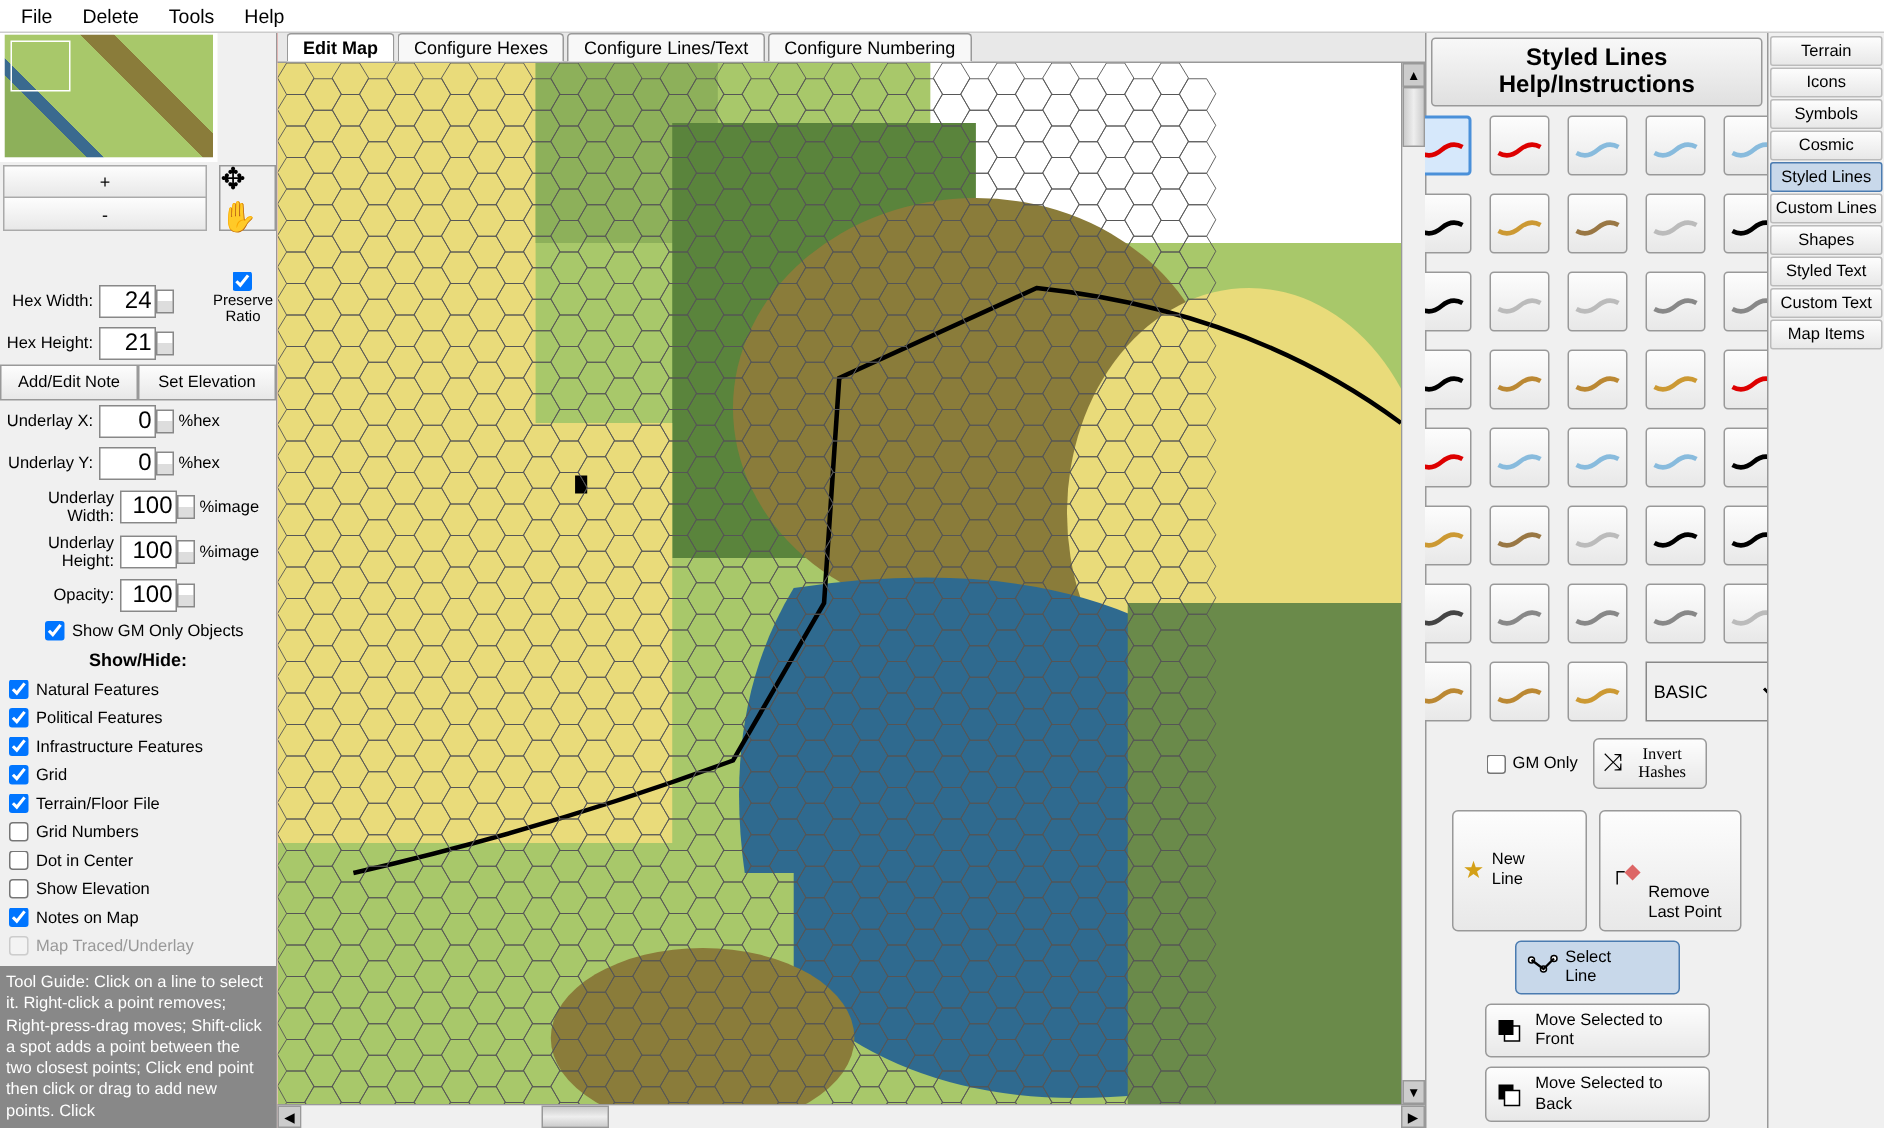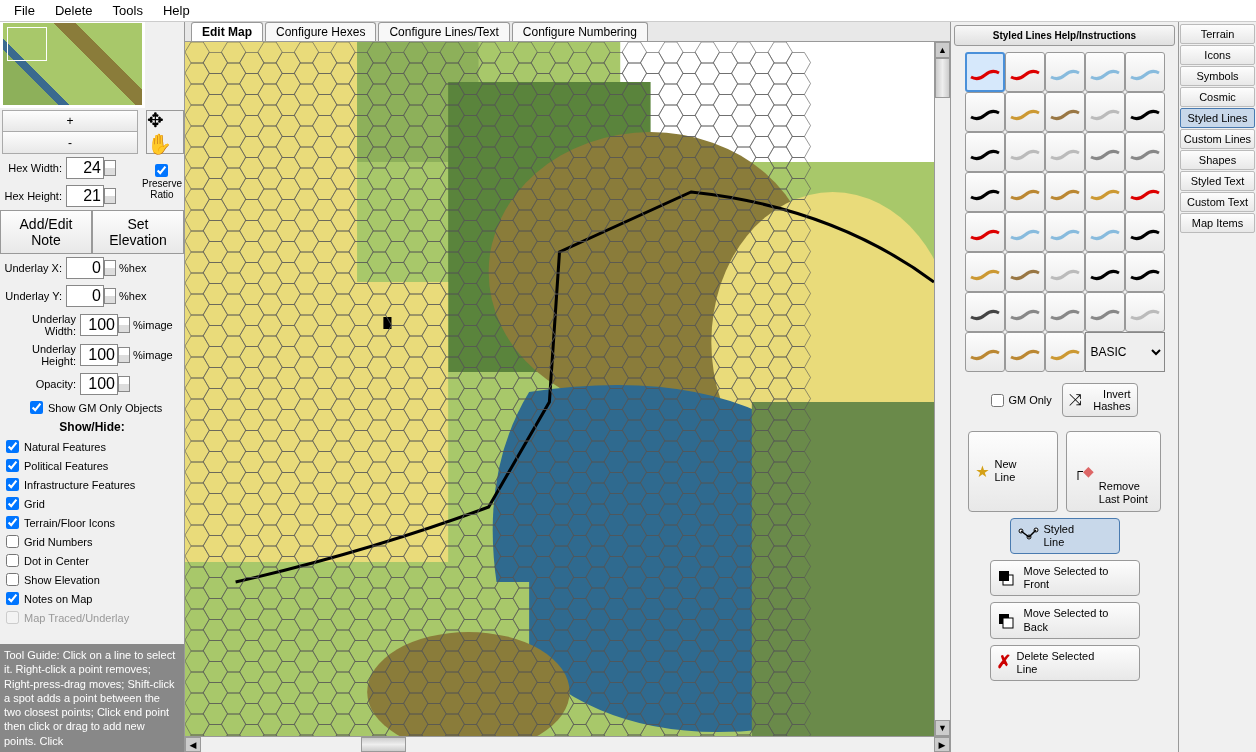--- a/index.html
+++ b/index.html
@@ -24,21 +24,21 @@
 .prop-row { display:flex; align-items:center; padding: 3px 4px; font-size:11px; }
 .prop-row label { flex: 0 0 62px; text-align:right; padding-right:4px; }
 .prop-row input[type=text] { width: 38px; border:1px solid #888; font-size:16px; padding:1px 2px; text-align:right; }
 .spinner { width:12px; height:16px; border:1px solid #888; background: linear-gradient(#fff 50%,#ddd 50%); display:inline-block; vertical-align:middle; }
 .unit { font-size:11px; padding-left:3px; }
 
 .preserve-box { display:flex; flex-direction:column; align-items:center; font-size:10px; padding:2px; }
 .preserve-box input { margin-bottom:1px; }
 
 .btn-row { display:flex; }
-.btn-row button { flex:1; font-size:14px; padding:5px 11px; border:1px solid #999; background:linear-gradient(#fdfdfd,#e8e8e8); cursor:pointer; }
+.btn-row button { flex:1; font-size:11px; padding:5px 11px; border:1px solid #999; background:linear-gradient(#fdfdfd,#e8e8e8); cursor:pointer; }
 
 .show-hide-hdr { font-weight:bold; text-align:center; padding:3px 0; font-size:12px; }
 .check-row { display:flex; align-items:center; padding:3px 6px; font-size:11px; }
 .check-row input { margin-right:5px; }
 .check-row.disabled { color: #999; }
 
 .tool-guide { background:#888; color:#fff; font-size:11px; padding:4px; line-height:1.3; margin-top:auto; }
 
 .center-panel { flex:1; display:flex; flex-direction:column; background:#ef4444; }
 .tabs { display:flex; background:#e8e8e8; height:20px; border-bottom:1px solid #999; padding-left:6px; }
@@ -51,22 +51,22 @@
 .vscroll { width:16px; background:#e0e0e0; border-left:1px solid #999; display:flex; flex-direction:column; }
 .vscroll .arrow { height:16px; background:#ccc; border:1px solid #999; font-size:9px; text-align:center; line-height:14px; cursor:pointer; }
 .vscroll .track { flex:1; background:#f0f0f0; position:relative; }
 .vscroll .thumb { position:absolute; top:0; left:0; right:0; height:40px; background:linear-gradient(90deg,#ccc,#eee,#ccc); border:1px solid #999; }
 .hscroll { height:16px; background:#e0e0e0; border-top:1px solid #999; display:flex; }
 .hscroll .arrow { width:16px; background:#ccc; border:1px solid #999; font-size:9px; text-align:center; line-height:14px; cursor:pointer; }
 .hscroll .track { flex:1; background:#f0f0f0; position:relative; }
 .hscroll .thumb { position:absolute; top:0; left:160px; bottom:0; width:45px; background:linear-gradient(#ccc,#eee,#ccc); border:1px solid #999; }
 
 .right-panel { width: 228px; background:#f0f0f0; border-left:1px solid #999; display:flex; flex-direction:column; }
-.right-header { text-align:center; font-weight:bold; font-size:10px; padding:4px; background:linear-gradient(#f8f8f8,#e0e0e0); border:1px solid #999; border-radius:3px; margin:3px; cursor:pointer; }
-.swatch-grid { display:grid; grid-template-columns:repeat(5, 40px); gap:0; padding:3px; justify-content:center; }
+.right-header { text-align:center; font-weight:bold; font-size:16px; padding:4px; background:linear-gradient(#f8f8f8,#e0e0e0); border:1px solid #999; border-radius:3px; margin:3px; cursor:pointer; }
+.swatch-grid { display:grid; grid-template-columns:repeat(5, 40px); gap:12px; padding:3px; justify-content:center; }
 .swatch { width:40px; height:40px; border:1px solid #999; background:linear-gradient(#fdfdfd,#e8e8e8); border-radius:3px; cursor:pointer; display:flex; align-items:center; justify-content:center; }
 .swatch svg { width:34px; height:34px; }
 .swatch.selected { border:2px solid #4a90d9; background:#d6e8fb; }
 .basic-select { grid-column: span 2; border:1px solid #888; font-size:12px; padding:1px; }
 
 .gm-invert-row { display:flex; justify-content:center; gap:10px; align-items:center; padding:8px 4px; }
 .gm-invert-row label { font-size:11px; display:flex; align-items:center; }
 .gm-invert-row input { margin-right:4px; }
 .invert-btn { border:1px solid #999; background:linear-gradient(#fdfdfd,#e8e8e8); border-radius:4px; padding:4px 6px; font-size:11px; cursor:pointer; display:flex; align-items:center; gap:4px; line-height:1.1; }
 
@@ -98,21 +98,21 @@
     </div>
     <div class="zoom-row">
       <div class="zoom-btns">
         <button class="zoom-btn">+</button>
         <button class="zoom-btn">-</button>
       </div>
       <div class="hand-icon">✥✋</div>
     </div>
 
     <div style="display:flex; align-items:center;">
-      <div style="flex:1;">
+      <div style="flex:1;margin-top:33px;">
         <div class="prop-row">
           <label>Hex Width:</label>
           <input type="text" value="24" style="">
             <span class="spinner"></span>
         </div>
         <div class="prop-row">
           <label>Hex Height:</label>
           <input type="text" value="21" style="">
             <span class="spinner"></span>
         </div>
@@ -175,21 +175,21 @@
         <div class="check-row">
           <input type="checkbox" checked="" style="">
           <span>Infrastructure Features</span>
         </div>
         <div class="check-row">
           <input type="checkbox" checked="" style="">
           <span>Grid</span>
         </div>
         <div class="check-row">
           <input type="checkbox" checked="" style="">
-          <span>Terrain/Floor Icons</span>
+          <span>Terrain/Floor File</span>
         </div>
         <div class="check-row">
           <input type="checkbox" style="">
           <span>Grid Numbers</span>
         </div>
         <div class="check-row">
           <input type="checkbox" style="">
           <span>Dot in Center</span>
         </div>
         <div class="check-row">
@@ -1681,21 +1681,21 @@
         <select class="basic-select"><option>BASIC</option></select>
       </div>
 
     <div class="gm-invert-row">
       <label>
           <input type="checkbox" style="">
           <span>GM Only</span>
         </label>
       <button class="invert-btn">
         <span style="font-size:16px;">⤨</span>
-        <span style="width:45px;text-align:right;">Invert Hashes</span>
+        <span style="width:45px;text-align:center;font-family:Liberation Serif, serif;">Invert Hashes</span>
       </button>
     </div>
 
     <div class="action-btns">
       <div class="action-row">
         <button class="action-btn">
           <span style="color:#d4a017;font-size:16px;">★</span>
           <span style="width:32px;text-align:left;">New Line</span>
         </button>
         <button class="action-btn">
@@ -1703,21 +1703,21 @@
           <span style="width:55px;text-align:left;margin-top:44px;">Remove Last Point</span>
         </button>
       </div>
       <button class="action-btn sel" style="align-self:center;min-width:110px;">
         <span><svg width="22" height="18">
               <circle cx="4" cy="6" r="2" fill="#fff" stroke="#000"></circle>
               <circle cx="12" cy="12" r="2" fill="#fff" stroke="#000"></circle>
               <circle cx="19" cy="5" r="2" fill="#fff" stroke="#000"></circle>
               <path d="M4 6 L12 12 L19 5" stroke="#000" stroke-width="1.5" fill="none"></path>
             </svg></span>
-        <span style="width:40px;text-align:left;">Styled Line</span>
+        <span style="width:40px;text-align:left;">Select Line</span>
       </button>
       <button class="action-btn" style="align-self:center;min-width:150px;">
         <span class="icon-sq"><svg width="22" height="18">
               <rect x="6" y="6" width="10" height="10" fill="#fff" stroke="#000"></rect>
               <rect x="2" y="2" width="10" height="10" fill="#000"></rect>
             </svg></span>
         <span style="width:85px;text-align:left;">Move Selected to Front</span>
       </button>
       <button class="action-btn" style="align-self:center;min-width:150px;">
         <span class="icon-sq"><svg width="22" height="18">

